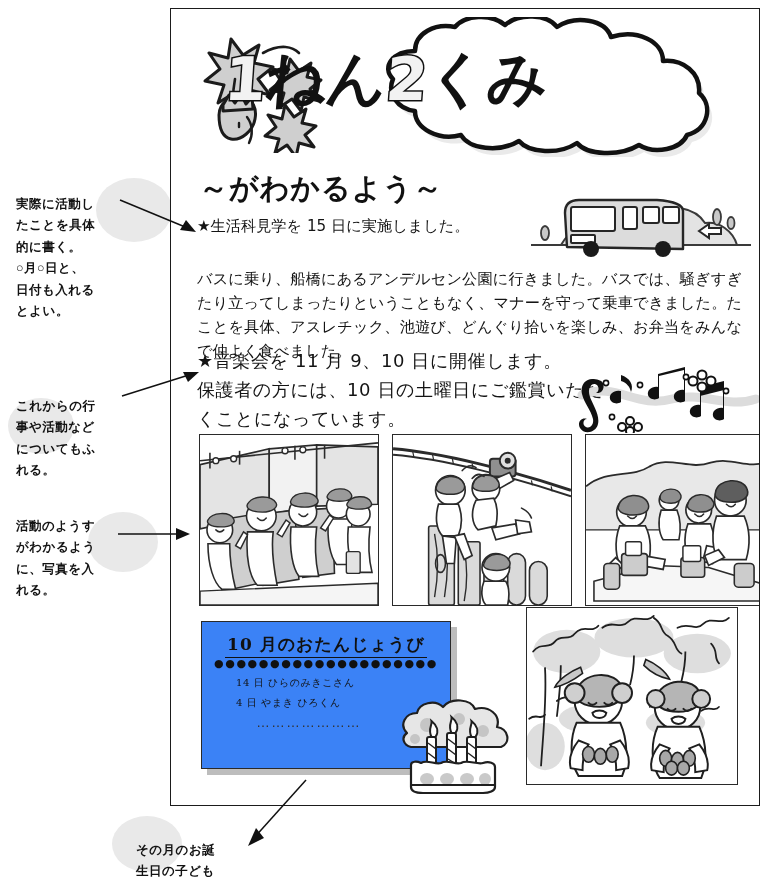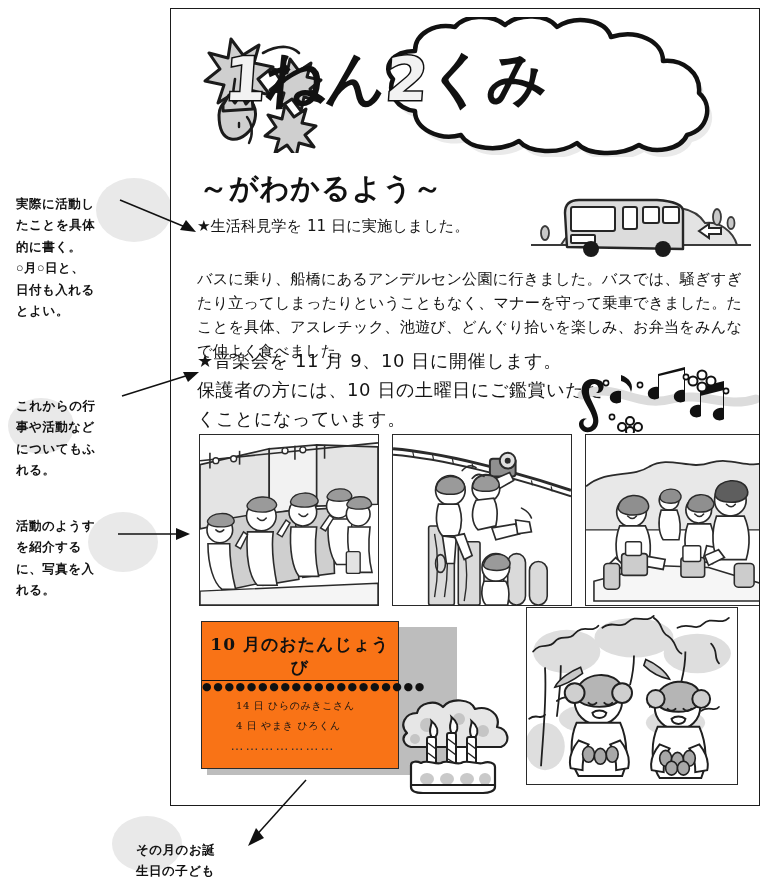--- a/index.html
+++ b/index.html
@@ -101,22 +101,22 @@
   }
   .photo svg { display:block; width:100%; height:100%; }
 
   
   #bdayWrap { position: absolute; left: 30px; top: 612px; width: 250px; height: 148px; }
   #bdayShadow {
     position: absolute; left: 6px; top: 6px; width: 250px; height: 148px;
     background: #bdbdbd;
   }
   #bdayBox {
-    position: absolute; left: 0; top: 0; width: 198px; height: 148px;
-    border: 1.3px solid #2a2a2a; background: #f97316; z-index: 2;
+    position: absolute; left: 0; top: 0; width: 250px; height: 148px;
+    border: 1.3px solid #2a2a2a; background: #3b82f6; z-index: 2;
   }
   #bdayTitle {
     text-align: center; font-size: 17px; font-weight: 700; color: #111;
     margin-top: 11px; letter-spacing: 1px;
     font-family: "DejaVu Serif", serif;
     border-bottom: 1.6px solid #111;
     display: inline-block; padding: 0 2px 1px 2px;
   }
   #bdayTitleRow { text-align:center; }
   #bdayDots {
@@ -170,21 +170,21 @@
 れる。</span>
   </div>
   <svg class="arrow-svg" style="left:120px; top:366px;" width="90" height="34" viewBox="0 0 90 34">
     <line x1="2" y1="30" x2="72" y2="8" stroke="#111" stroke-width="1.5"></line>
     <polygon points="79,6 63,6 68,16" fill="#111"></polygon>
   </svg>
 
   <div class="anno-blob" style="left:88px; top:512px; width:70px; height:60px;"></div>
   <div class="anno" style="left:16px; top:494px; width:110px;">
     <span class="anno-txt">活動のようす
-を紹介する
+がわかるよう
 に、写真を入
 れる。</span>
   </div>
   <svg class="arrow-svg" style="left:118px; top:524px;" width="80" height="20" viewBox="0 0 80 20">
     <line x1="0" y1="10" x2="62" y2="10" stroke="#111" stroke-width="1.5"></line>
     <polygon points="72,10 58,4 58,16" fill="#111"></polygon>
   </svg>
 
   <div class="anno-blob" style="left:112px; top:816px; width:70px; height:56px;"></div>
   <div class="anno" style="left:136px; top:818px; width:112px;">
@@ -272,21 +272,21 @@
       <g fill="#fff" stroke="#262626" stroke-width="2">
         <path d="M168 44 l10 -7 0 4 12 0 0 6 -12 0 0 4 z"></path>
       </g>
       <g fill="#c9c9c9" stroke="#3a3a3a" stroke-width="1.8">
         <ellipse cx="186" cy="30" rx="4" ry="8"></ellipse>
         <ellipse cx="200" cy="36" rx="3.5" ry="6"></ellipse>
         <ellipse cx="14" cy="46" rx="4" ry="7"></ellipse>
       </g>
     </svg>
 
-    <div id="body1">★生活科見学を 11 日に実施しました。</div>
+    <div id="body1">★生活科見学を 15 日に実施しました。</div>
     <div id="body1b">バスに乗り、船橋にあるアンデルセン公園に行きました。バスでは、騒ぎすぎたり立ってしまったりということもなく、マナーを守って乗車できました。たことを具体、アスレチック、池遊び、どんぐり拾いを楽しみ、お弁当をみんなで仲よく食べました。</div>
     <div id="body2" style="white-space:pre-line;">★音楽会を 11 月 9、10 日に開催します。
 保護者の方には、10 日の土曜日にご鑑賞いただくことになっています。</div>
 
     <svg id="musicArt" viewBox="0 0 185 72">
       <path d="M6 34 C40 20 60 48 96 38 C126 30 150 48 180 38" stroke="#dcdcdc" stroke-width="9" fill="none" stroke-linecap="round"></path>
       <g fill="#111">
         <path d="M16 18 c-7 0 -12 7 -10 15 c2 9 9 16 11 25 c1 6 -3 10 -7 8 c-4 -2 -3 -8 1 -8
                  c-6 -2 -10 4 -7 9 c4 7 16 5 18 -4 c2 -9 -5 -19 -8 -27 c-3 -8 1 -14 5 -13
                  c4 1 5 7 1 9 c6 1 9 -5 7 -10 c-2 -3 -6 -4 -11 -4z"></path>

